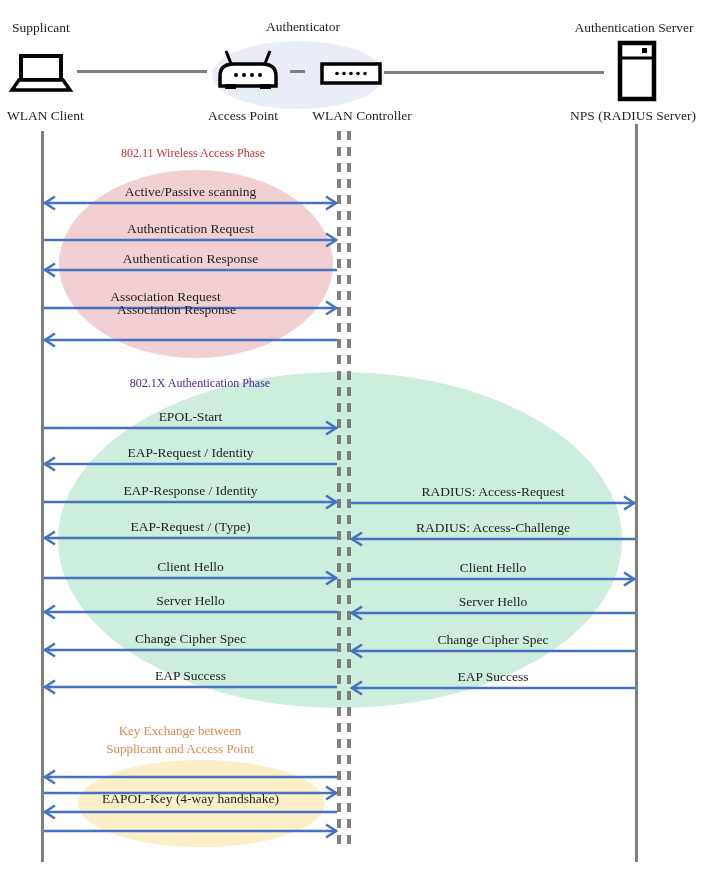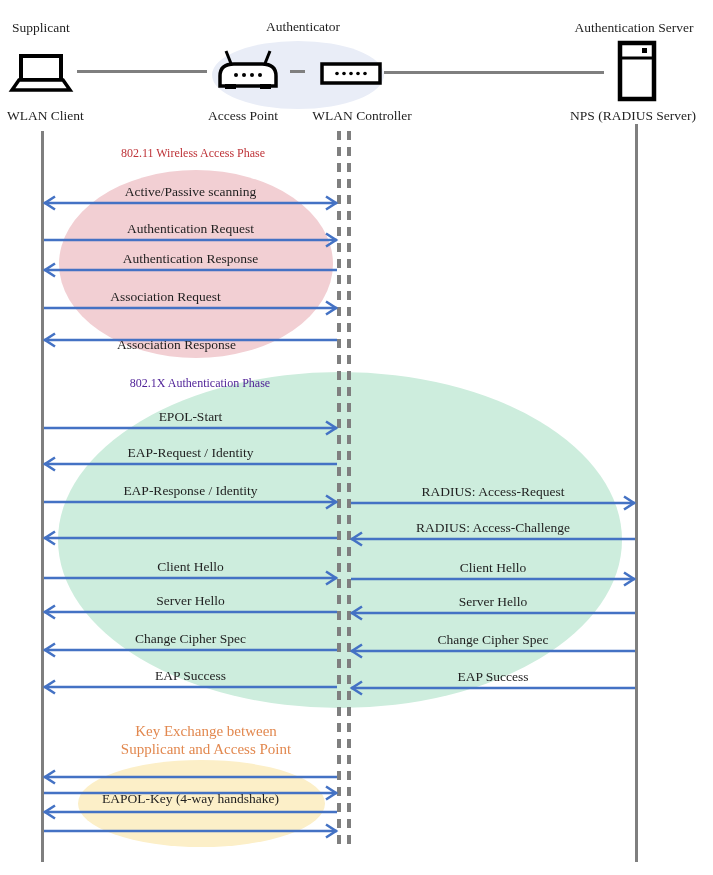--- a/index.html
+++ b/index.html
@@ -80,21 +80,21 @@
   <div class="ellipse" style="left: 58px; top: 372px; width: 564px; height: 336px; background-color: rgb(205, 237, 221);"></div>
   <div class="ellipse" style="left: 78px; top: 760px; width: 247px; height: 87px; background-color: rgb(252, 239, 200);"></div>
 
   <div class="lifeline-solid" style="left:41px;top:131px;height:731px;"></div>
   <div class="lifeline-dashed" style="left:337px;top:131px;height:720px;"></div>
   <div class="lifeline-dashed" style="left:347px;top:131px;height:720px;"></div>
   <div class="lifeline-solid" style="left:635px;top:124px;height:738px;"></div>
 
   <div class="phase-title centered" style="left: 193px; top: 146px; color: rgb(190, 51, 56);">802.11 Wireless Access Phase</div>
   <div class="phase-title centered" style="left: 200px; top: 376px; color: #4c1d95;">802.1X Authentication Phase</div>
-  <div class="phase-title centered" style="left: 206px; top: 722px; font-size: 15px; line-height: 18px; color: rgb(226, 136, 79);">
+  <div class="phase-title centered" style="left: 180px; top: 722px; font-size: 13px; line-height: 18px; color: rgb(226, 136, 79);">
     <div>Key Exchange between</div>
     <div>Supplicant and Access Point</div>
   </div>
 
   <div id="messages-layer" class="abs" style="left:0;top:0;width:713px;height:875px;">
       <svg width="293" height="20" viewBox="0 0 293 20" style="position: absolute; left: 44px; top: 193px; overflow: visible;">
         <line x1="0" y1="10" x2="293" y2="10" stroke="#4472C4" stroke-width="2.4"></line>
         <polyline points="11,3.5 1,10 11,16.5" fill="none" stroke="#4472C4" stroke-width="2.6"></polyline>
         <polyline points="282,3.5 292,10 282,16.5" fill="none" stroke="#4472C4" stroke-width="2.6"></polyline>
       </svg>
@@ -111,21 +111,21 @@
       <div class="msg-label" style="left: 44px; width: 293px; top: 251px; color: rgb(31, 31, 31);">Authentication Response</div>
       <svg width="293" height="20" viewBox="0 0 293 20" style="position: absolute; left: 44px; top: 298px; overflow: visible;">
         <line x1="0" y1="10" x2="293" y2="10" stroke="#4472C4" stroke-width="2.4"></line>
         <polyline points="282,3.5 292,10 282,16.5" fill="none" stroke="#4472C4" stroke-width="2.6"></polyline>
       </svg>
       <div class="msg-label" style="left: 44px; width: 243px; top: 289px; color: rgb(31, 31, 31);">Association Request</div>
       <svg width="293" height="20" viewBox="0 0 293 20" style="position: absolute; left: 44px; top: 330px; overflow: visible;">
         <line x1="0" y1="10" x2="293" y2="10" stroke="#4472C4" stroke-width="2.4"></line>
         <polyline points="11,3.5 1,10 11,16.5" fill="none" stroke="#4472C4" stroke-width="2.6"></polyline>
       </svg>
-      <div class="msg-label" style="left: 44px; width: 265px; top: 337px; color: rgb(31, 31, 31);">Association Response</div>
+      <div class="msg-label" style="left: 44px; width: 265px; top: 302px; color: rgb(31, 31, 31);">Association Response</div>
       <svg width="293" height="20" viewBox="0 0 293 20" style="position: absolute; left: 44px; top: 418px; overflow: visible;">
         <line x1="0" y1="10" x2="293" y2="10" stroke="#4472C4" stroke-width="2.4"></line>
         <polyline points="282,3.5 292,10 282,16.5" fill="none" stroke="#4472C4" stroke-width="2.6"></polyline>
       </svg>
       <div class="msg-label" style="left: 44px; width: 293px; top: 409px; color: rgb(31, 31, 31);">EPOL-Start</div>
       <svg width="293" height="20" viewBox="0 0 293 20" style="position: absolute; left: 44px; top: 454px; overflow: visible;">
         <line x1="0" y1="10" x2="293" y2="10" stroke="#4472C4" stroke-width="2.4"></line>
         <polyline points="11,3.5 1,10 11,16.5" fill="none" stroke="#4472C4" stroke-width="2.6"></polyline>
       </svg>
       <div class="msg-label" style="left: 44px; width: 293px; top: 445px; color: rgb(31, 31, 31);">EAP-Request / Identity</div>
@@ -136,20 +136,21 @@
       <div class="msg-label" style="left: 44px; width: 293px; top: 483px; color: rgb(31, 31, 31);">EAP-Response / Identity</div>
       <svg width="284" height="20" viewBox="0 0 284 20" style="position: absolute; left: 351px; top: 493px; overflow: visible;">
         <line x1="0" y1="10" x2="284" y2="10" stroke="#4472C4" stroke-width="2.4"></line>
         <polyline points="273,3.5 283,10 273,16.5" fill="none" stroke="#4472C4" stroke-width="2.6"></polyline>
       </svg>
       <div class="msg-label" style="left: 351px; width: 284px; top: 484px; color: rgb(31, 31, 31);">RADIUS: Access-Request</div>
       <svg width="293" height="20" viewBox="0 0 293 20" style="position: absolute; left: 44px; top: 528px; overflow: visible;">
         <line x1="0" y1="10" x2="293" y2="10" stroke="#4472C4" stroke-width="2.4"></line>
         <polyline points="11,3.5 1,10 11,16.5" fill="none" stroke="#4472C4" stroke-width="2.6"></polyline>
       </svg>
+      <div class="msg-label" style="left: 44px; width: 293px; top: 519px; color: rgb(31, 31, 31);">EAP-Request / (Type)</div>
       <svg width="284" height="20" viewBox="0 0 284 20" style="position: absolute; left: 351px; top: 529px; overflow: visible;">
         <line x1="0" y1="10" x2="284" y2="10" stroke="#4472C4" stroke-width="2.4"></line>
         <polyline points="11,3.5 1,10 11,16.5" fill="none" stroke="#4472C4" stroke-width="2.6"></polyline>
       </svg>
       <div class="msg-label" style="left: 351px; width: 284px; top: 520px; color: rgb(31, 31, 31);">RADIUS: Access-Challenge</div>
       <svg width="293" height="20" viewBox="0 0 293 20" style="position: absolute; left: 44px; top: 568px; overflow: visible;">
         <line x1="0" y1="10" x2="293" y2="10" stroke="#4472C4" stroke-width="2.4"></line>
         <polyline points="282,3.5 292,10 282,16.5" fill="none" stroke="#4472C4" stroke-width="2.6"></polyline>
       </svg>
       <div class="msg-label" style="left: 44px; width: 293px; top: 559px; color: rgb(31, 31, 31);">Client Hello</div>

